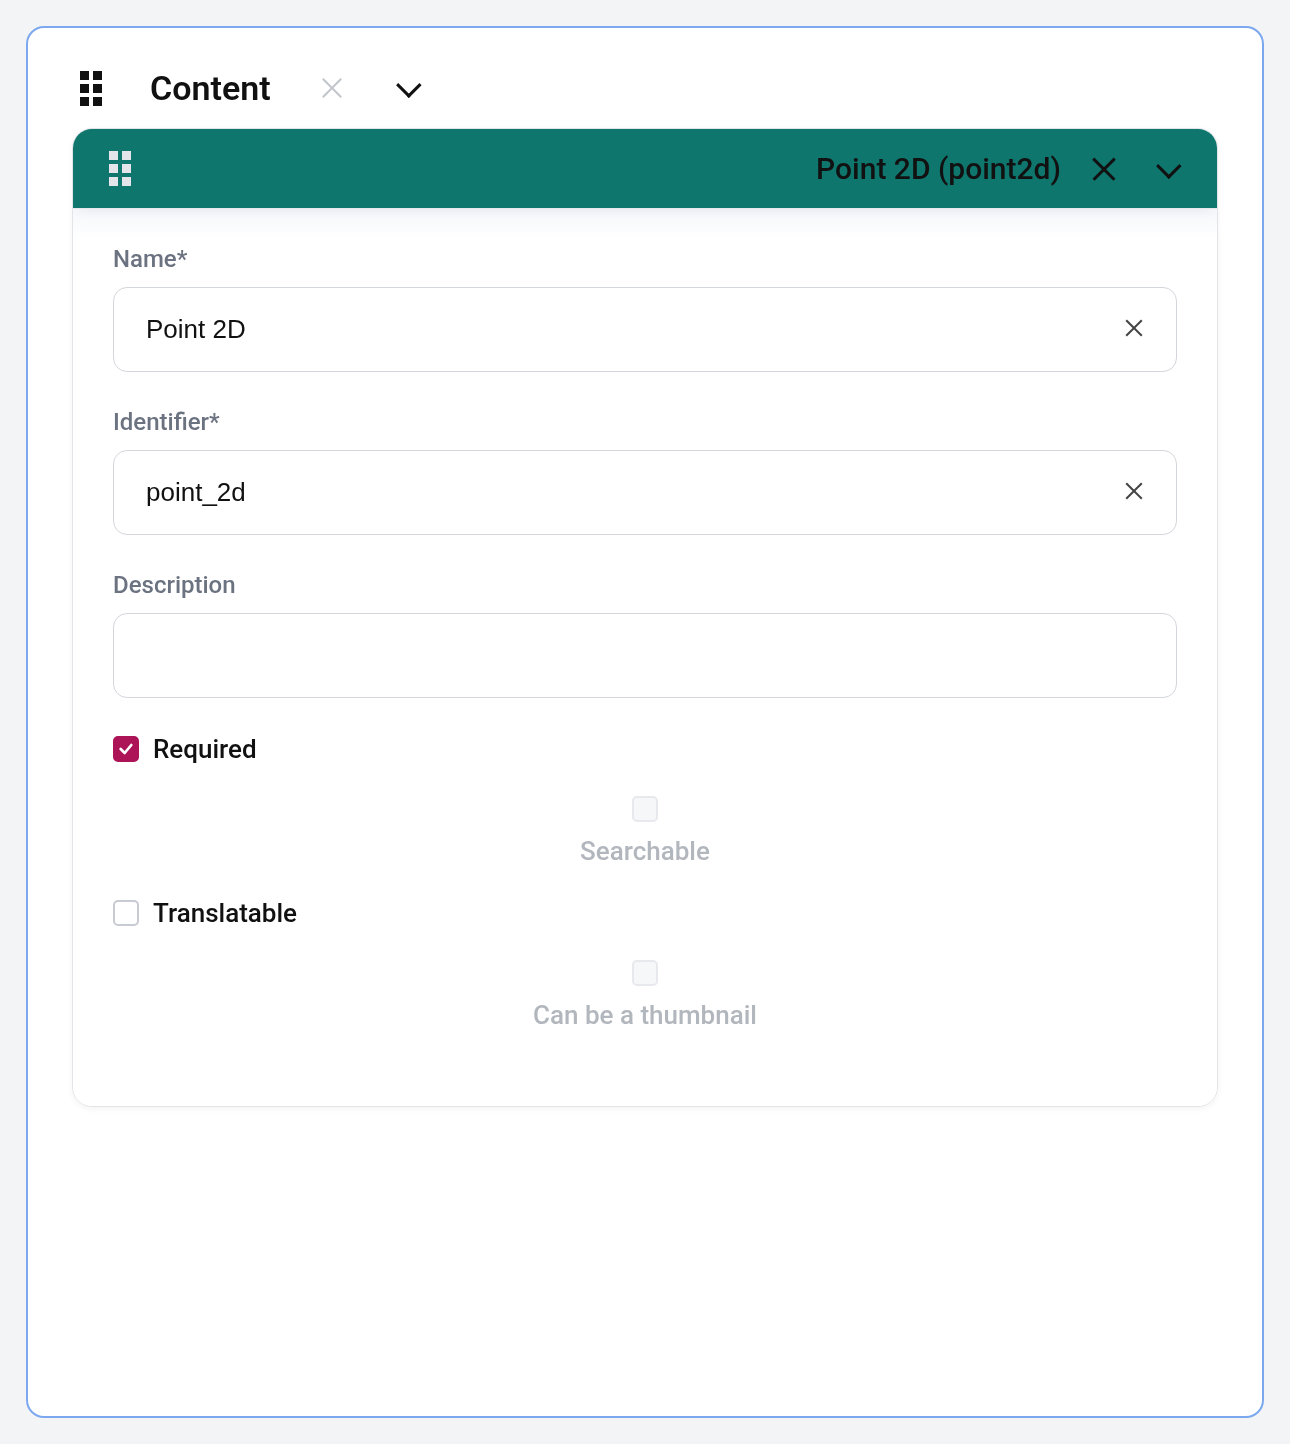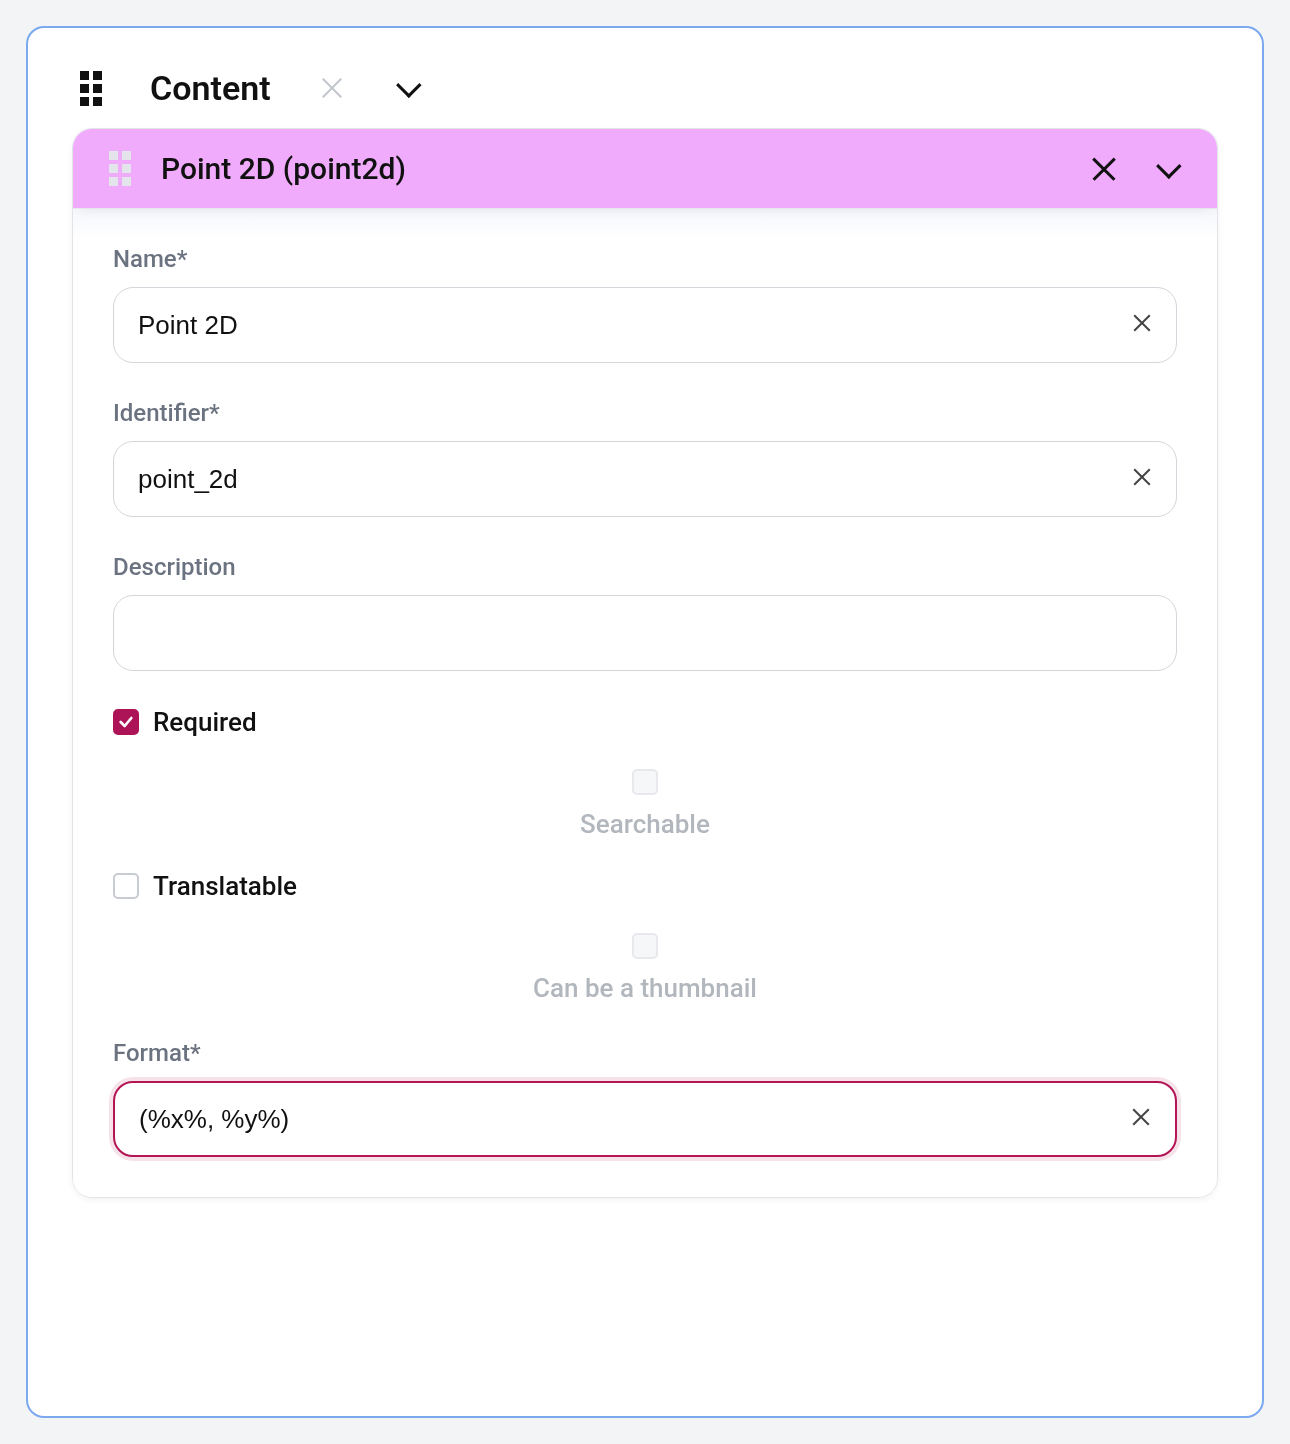--- a/index.html
+++ b/index.html
@@ -64,24 +64,25 @@
     border-radius: 20px;
     overflow: hidden;
     box-shadow: 0 2px 6px rgba(17,24,39,.05);
   }
   .card-head {
     display: flex;
     align-items: center;
     padding: 22px 36px;
     gap: 30px;
     border-bottom: 1px solid #e5e7eb;
-    background: #f0abfc;
+    background: #0f766e;
     box-shadow: 0 6px 12px -6px rgba(17,24,39,.08);
     position: relative;
     z-index: 2;
+    text-align: right;
   }
   .grid-icon.faded span { background: #e3e5ea; }
   .card-title {
     font-size: 30px;
     font-weight: 530;
     flex: 1;
   }
   .card-head .x-icon { color:#111; }
   .card-head .chev-down { color:#111; }
 
@@ -96,24 +97,24 @@
     font-size: 24px;
     color: #6b7280;
     font-weight: 500;
     margin-bottom: 14px;
   }
   .inp-wrap {
     position: relative;
     display: flex;
     align-items: center;
     border: 1.5px solid #d3d6db;
-    border-radius: 20px;
+    border-radius: 14px;
     background: #fff;
-    height: 76px;
-    padding: 0 24px;
+    height: 85px;
+    padding: 0 32px;
   }
   .inp-wrap input {
     flex: 1;
     border: none;
     outline: none;
     font-size: 26px;
     background: transparent;
     color: #111;
   }
   .inp-wrap .clear {
@@ -227,23 +228,16 @@
         <div class="ck">
           <span class="ck-box"></span>
           <span>Translatable</span>
         </div>
         <div class="ck disabled">
           <span class="ck-box"></span>
           <span>Can be a thumbnail</span>
         </div>
       </div>
 
-      <div class="fld" style="margin-bottom:0">
-        <label class="fld-label">Format*</label>
-        <div class="inp-wrap focused">
-          <input type="text" value="(%x%, %y%)" style="">
-          <span class="clear"><span class="x-icon"></span></span>
-        </div>
-      </div>
 
     </div>
   </div>
 </div>
 
 </body></html>

